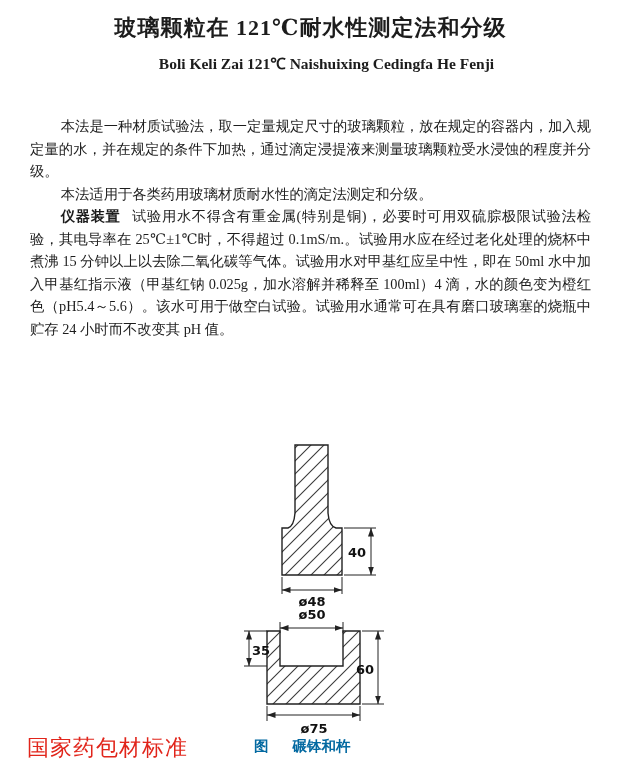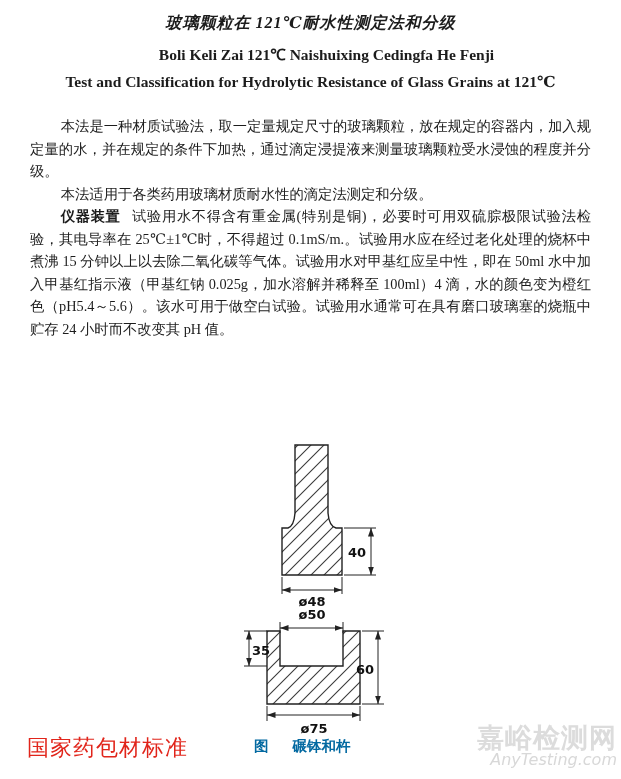--- a/index.html
+++ b/index.html
@@ -2,21 +2,21 @@
 <html><head>
 <meta charset="utf-8">
 <style>
   html,body { margin:0; padding:0; background:#888; }
   .page {
     position:relative; width:621px; height:779px; margin:0 auto;
     background:#ffffff; overflow:hidden;
     font-family:"Liberation Serif","DejaVu Serif",serif; color:#1c1c1c;
   }
   .titles { position:absolute; top:13px; left:0; width:100%; text-align:center; }
-  .title-zh { font-size:16px; font-weight:bold; letter-spacing:1px;font-style:italic; }
+  .title-zh { font-size:22px; font-weight:bold; letter-spacing:1px; }
   .title-pinyin { font-size:15.5px; font-weight:bold; margin-top:9px; font-family:"Liberation Serif",serif;padding-left:32px; }
   .title-en { font-size:15.5px; font-weight:bold; margin-top:7px; }
 
   .body-text { position:absolute; top:115px; left:30px; width:561px;
     font-size:14.3px; line-height:22.55px; text-align:justify; }
   .body-text p { margin:0; text-indent:2.15em; }
   .term { font-weight:bold; margin-right:0.8em; }
   .term:empty { display:none; margin:0; }
 
   .figure-svg { position:absolute; left:222px; top:443px; }
@@ -37,29 +37,24 @@
     font-family:"DejaVu Sans","Liberation Sans",sans-serif; line-height:1.05;
     user-select:none; }
   .watermark-zh { font-size:27px; font-weight:bold; color:#dcdcdc; letter-spacing:1px; }
   .watermark-en { font-size:16px; font-style:italic; color:#d8d8d8; }
 </style>
 </head>
 <body>
 
 <div class="page">
 
-  <div class="watermark">
-    <div class="watermark-zh">嘉峪检测网</div>
-    <div class="watermark-en">AnyTesting.com</div>
-  </div>
 
   <div class="titles">
     <div class="title-zh">玻璃颗粒在 121℃耐水性测定法和分级</div>
     <div class="title-pinyin">Boli Keli Zai 121℃  Naishuixing Cedingfa He Fenji</div>
-    <div class="title-en">Test and Classification for Hydrolytic Resistance of Glass Grains at 121℃</div>
   </div>
 
   <div class="body-text">
     <p><span>本法是一种材质试验法，取一定量规定尺寸的玻璃颗粒，放在规定的容器内，加入规定量的水，并在规定的条件下加热，通过滴定浸提液来测量玻璃颗粒受水浸蚀的程度并分级。</span></p>
     <p><span>本法适用于各类药用玻璃材质耐水性的滴定法测定和分级。</span></p>
     <p><span class="term">仪器装置</span><span>试验用水不得含有重金属(特别是铜)，必要时可用双硫腙极限试验法检验，其电导率在 25℃±1℃时，不得超过 0.1mS/m.。试验用水应在经过老化处理的烧杯中煮沸 15 分钟以上以去除二氧化碳等气体。试验用水对甲基红应呈中性，即在 50ml 水中加入甲基红指示液（甲基红钠 0.025g，加水溶解并稀释至 100ml）4 滴，水的颜色变为橙红色（pH5.4～5.6）。该水可用于做空白试验。试验用水通常可在具有磨口玻璃塞的烧瓶中贮存 24 小时而不改变其 pH 值。</span></p>
   </div>
 
   <svg class="figure-svg" width="240" height="300" viewBox="0 0 240 300">
     <defs>

